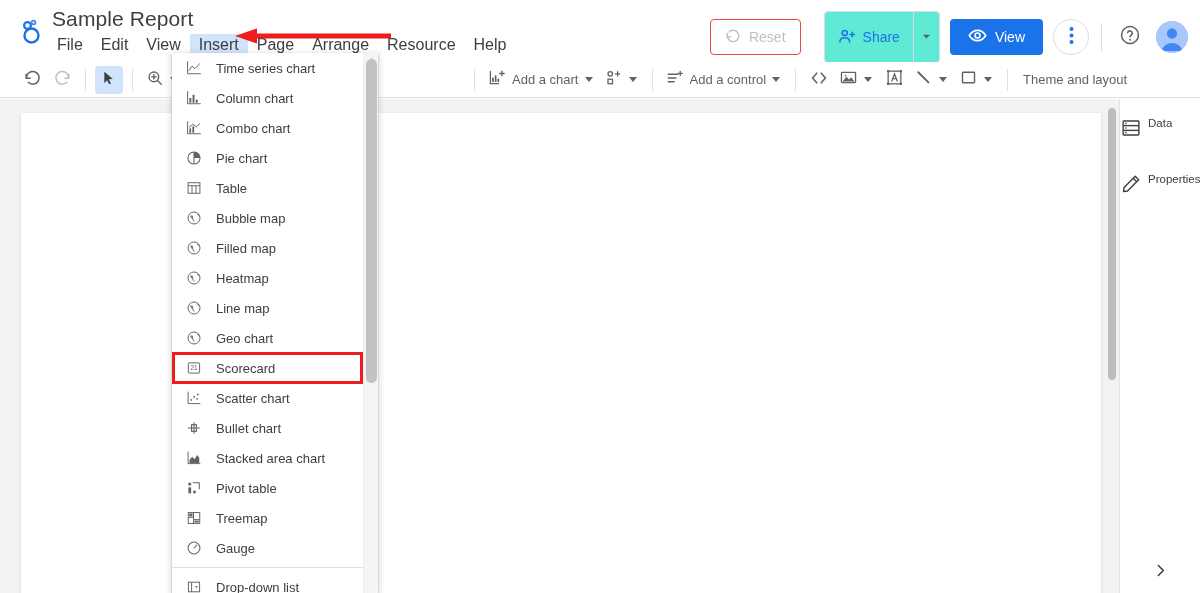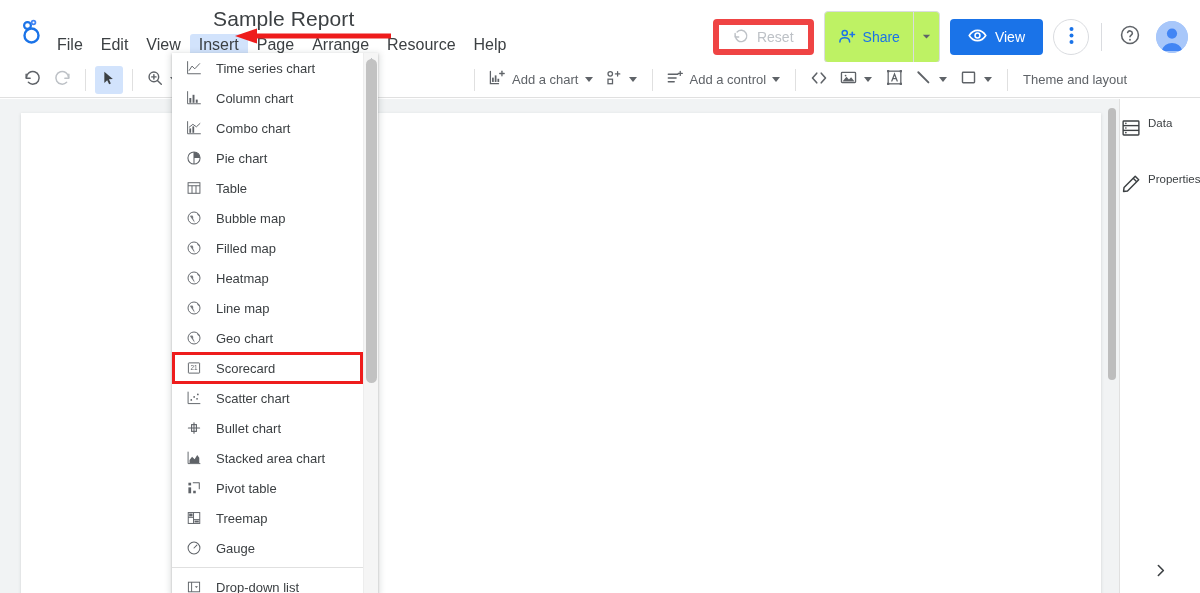--- a/index.html
+++ b/index.html
@@ -14,48 +14,49 @@
   #app { position: relative; width: 1200px; height: 593px; background:#fff; }
 
   
   .header {
     position: absolute; top: 0; left: 0; width: 1200px; height: 62px;
     background: #fff;
   }
   .logo {
     position: absolute; left: 14px; top: 14px; width: 34px; height: 34px;
   }
-  .title-block { position: absolute; left: 52px; top: 6px; text-align: center; }
+  .title-block { position: absolute; left: 52px; top: 6px; }
   .doc-title {
     font-size: 21px; color: #3c4043; font-weight: 400; line-height: 26px;
     letter-spacing: 0.1px; white-space: nowrap;
   }
   .menubar {
     display: flex; gap: 0px; margin-top: 2px; margin-left: -4px;
   }
   .menu-item {
     font-size: 16px; color: #3c4043; padding: 2px 9px; border-radius: 3px;
     line-height: 18px; cursor: default; white-space: nowrap;
   }
   .menu-item.active { background: #d2e3fc; color:#3c4043; }
 
   .header-right {
     position: absolute; right: 12px; top: 11px;
     display: flex; align-items: center; gap: 10px;
   }
   .btn-reset {
     display: flex; align-items: center; gap: 7px;
     height: 36px; padding: 0 14px;
-    border: 6px solid #ef4444; border-radius: 4px;
+    border: 1px solid #ef4444; border-radius: 4px;
     color: #bdc1c6; font-size: 14px; background: #fff;
   }
   .btn-share-wrap {
     display: flex; align-items: stretch;
     border: 1px solid #dadce0; border-radius: 4px; height: 52px; overflow:hidden;
-    background: #bef264;
+    background: #5eead4;
+    margin-left: 13px;
   }
   .btn-share {
     display: flex; align-items: center; gap: 7px;
     padding: 0 13px; color: #1a73e8; font-size: 14px; font-weight: 500;
   }
   .btn-share-caret {
     display: flex; align-items: center; justify-content: center;
     width: 26px; border-left: 1px solid #dadce0; color: #5f6368;
   }
   .btn-view {

